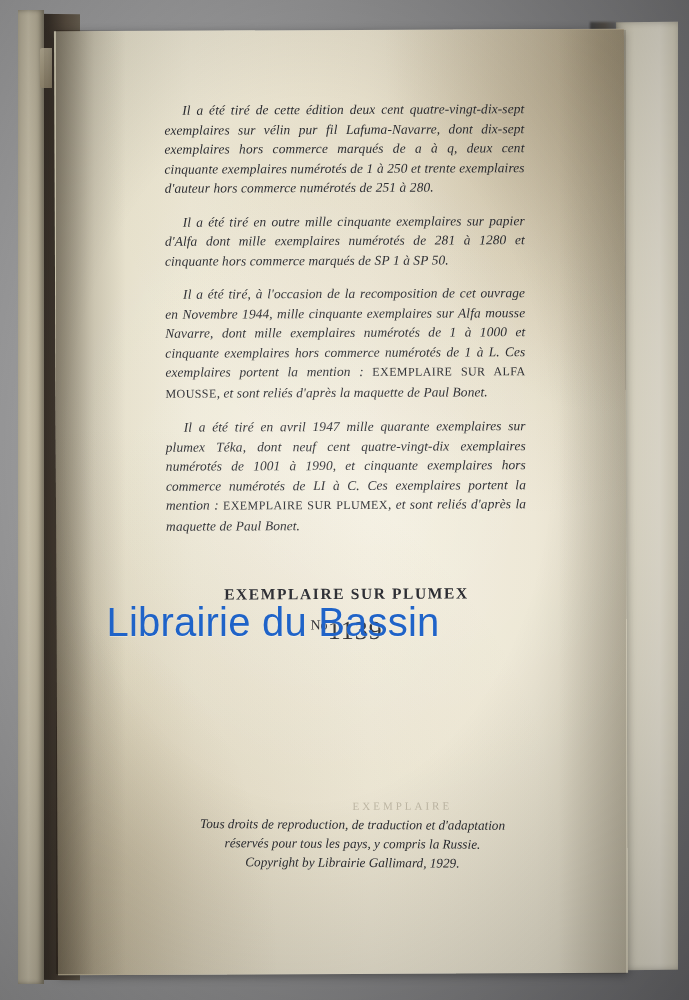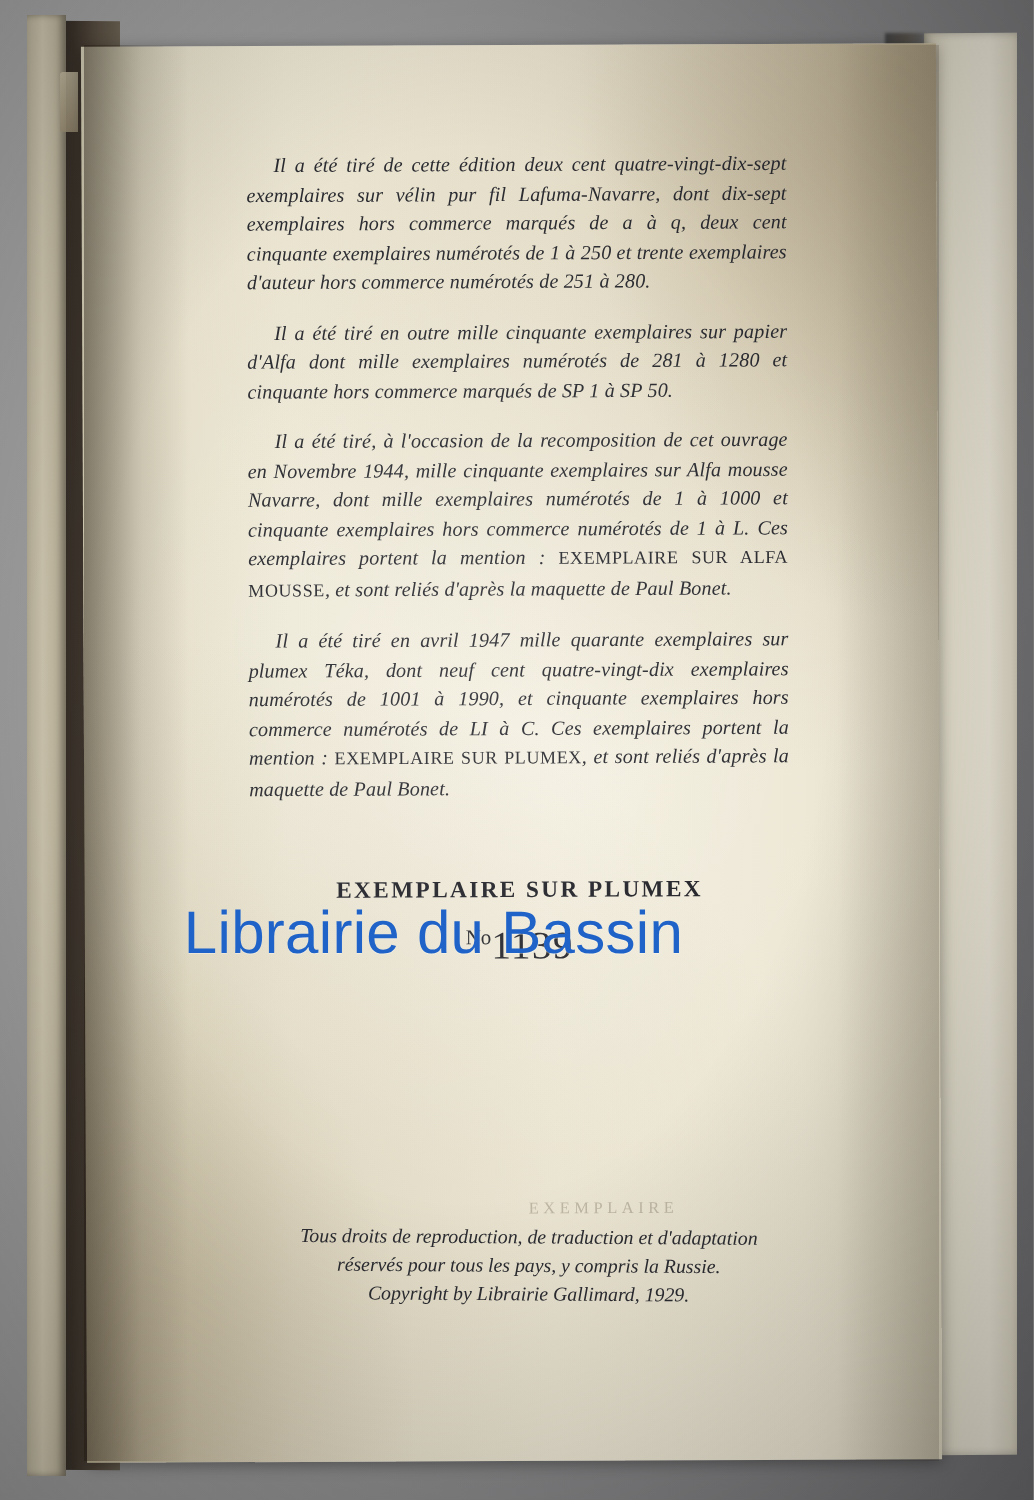--- a/index.html
+++ b/index.html
@@ -197,21 +197,21 @@
     font-style: italic;
     font-size: 13.2px;
     line-height: 19px;
     color: #2b2c31;
     transform: rotate(0.6deg);
   }
 
   
   .watermark {
     position: absolute;
-    left: 16px;
+    left: 0;
     top: 600px;
     width: 546px;
     text-align: center;
     font-family: "Liberation Sans", sans-serif;
     font-size: 40px;
     font-weight: 400;
     color: #1f63c8;
     letter-spacing: .2px;
     text-shadow: 0 1px 0 rgba(255,255,255,0.35);
   }

